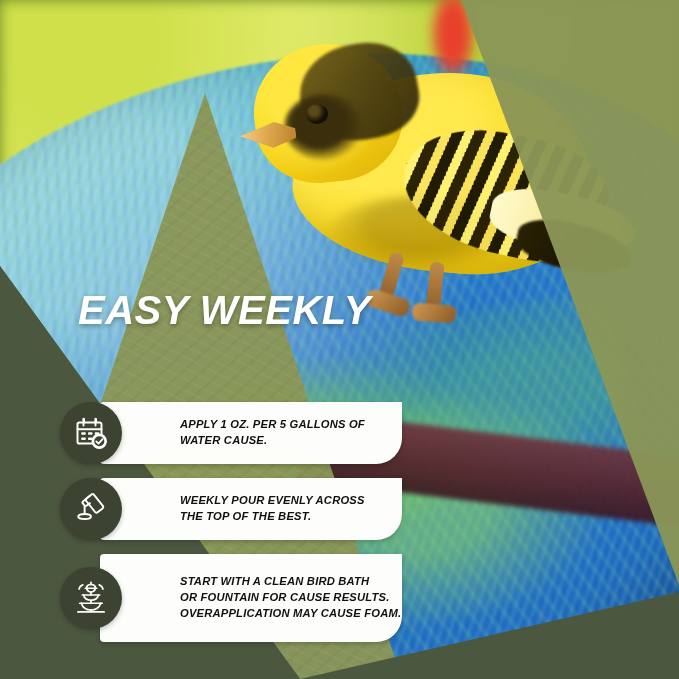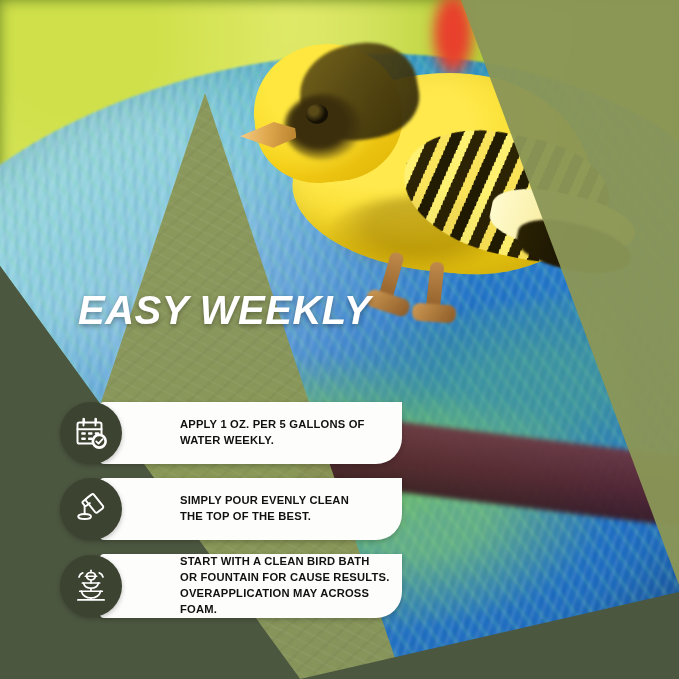--- a/index.html
+++ b/index.html
@@ -241,38 +241,38 @@
 
   .features {
     position:absolute; left:60px; top:402px;
     width:340px;
   }
   .feature {
     position:relative;
     height:62px;
     margin-bottom:14px;
   }
-  .feature:last-child { height:64px; margin-bottom:0; }
+  .feature:last-child { height:88px; margin-bottom:0; }
 
   .f-card {
     position:absolute; left:40px; top:0;
     width:302px; height:100%;
     background:#fdfdfb;
     border-top-left-radius:4px;
     border-bottom-left-radius:4px;
     border-top-right-radius:0px;
     border-bottom-right-radius:26px;
     box-shadow:0 2px 5px rgba(0,0,0,.22);
   }
   .f-text {
     position:absolute; left:80px; top:50%;
     transform:translateY(-50%);
     width:228px;
     color:#111111;
-    font-weight:bold; 
+    font-weight:bold; font-style:italic;
     font-size:11.2px; line-height:1.42;
     letter-spacing:.2px;
   }
   .f-icon {
     position:absolute; left:0; top:50%;
     transform:translateY(-50%);
     width:62px; height:62px;
     border-radius:50%;
     background:#3c4331;
     display:flex; align-items:center; justify-content:center;
@@ -322,21 +322,21 @@
     <div class="headline">
       <div>EASY WEEKLY</div>
     </div>
 
     <div class="features">
 
       <div class="feature">
         <div class="f-card">
           <div class="f-text">
             <div>APPLY 1 OZ. PER 5 GALLONS OF</div>
-            <div>WATER WEEKLY.</div>
+            <div>WATER CAUSE.</div>
           </div>
         </div>
         <div class="f-icon">
           <svg viewBox="0 0 48 48" fill="none" stroke="#ffffff" stroke-width="2.6" stroke-linecap="round" stroke-linejoin="round">
             <rect x="6" y="10" width="32" height="28" rx="2.5"></rect>
             <line x1="6" y1="19" x2="38" y2="19"></line>
             <path d="M14 5 v9 M30 5 v9"></path>
             <rect x="13" y="4" width="3" height="7" rx="1.2" fill="#ffffff" stroke="none"></rect>
             <rect x="29" y="4" width="3" height="7" rx="1.2" fill="#ffffff" stroke="none"></rect>
             <rect x="11" y="23" width="6" height="3.4" rx="1" fill="#ffffff" stroke="none"></rect>
@@ -347,42 +347,42 @@
             <circle cx="35" cy="35" r="9" fill="#3c4331"></circle>
             <circle cx="35" cy="35" r="8" fill="none" stroke="#ffffff" stroke-width="2.4"></circle>
             <path d="M31 35.2 l3 3 l5.4 -6" stroke="#ffffff" stroke-width="2.4" fill="none"></path>
           </svg>
         </div>
       </div>
 
       <div class="feature">
         <div class="f-card">
           <div class="f-text">
-            <div>SIMPLY POUR EVENLY CLEAN</div>
+            <div>WEEKLY POUR EVENLY ACROSS</div>
             <div>THE TOP OF THE BEST.</div>
           </div>
         </div>
         <div class="f-icon">
           <svg viewBox="0 0 48 48" fill="none" stroke="#ffffff" stroke-width="2.6" stroke-linecap="round" stroke-linejoin="round">
             <path d="M18.5 9.5 l6.5 -5 a2 2 0 0 1 2.8 .3 l12 15 a2.4 2.4 0 0 1 -.4 3.4
                      l-6.6 5.2 a2.4 2.4 0 0 1 -3.4 -.4 l-12 -15 a2 2 0 0 1 .3 -2.8 z"></path>
             <path d="M17.8 10.3 l-4.6 3.6 a1.6 1.6 0 0 0 -.3 2.3 l2.6 3.3
                      a1.6 1.6 0 0 0 2.3 .3 l4.6 -3.6"></path>
             <path d="M15.5 20.5 v10.5"></path>
             <ellipse cx="15.5" cy="34" rx="8.5" ry="3.4"></ellipse>
           </svg>
         </div>
       </div>
 
       <div class="feature">
         <div class="f-card">
           <div class="f-text">
             <div>START WITH A CLEAN BIRD BATH</div>
             <div>OR FOUNTAIN FOR CAUSE RESULTS.</div>
-            <div>OVERAPPLICATION MAY ACROSS FOAM.</div>
+            <div>OVERAPPLICATION MAY CAUSE FOAM.</div>
           </div>
         </div>
         <div class="f-icon">
           <svg viewBox="0 0 48 48" fill="none" stroke="#ffffff" stroke-width="2.3" stroke-linecap="round" stroke-linejoin="round">
             <path d="M24 3 v3"></path>
             <path d="M18 11 q0 -5 6 -5 q6 0 6 5"></path>
             <path d="M16.5 11 h15"></path>
             <path d="M18 11 q1.5 5 6 5 q4.5 0 6 -5"></path>
             <path d="M24 16 v4"></path>
             <path d="M12.5 20 h23"></path>

